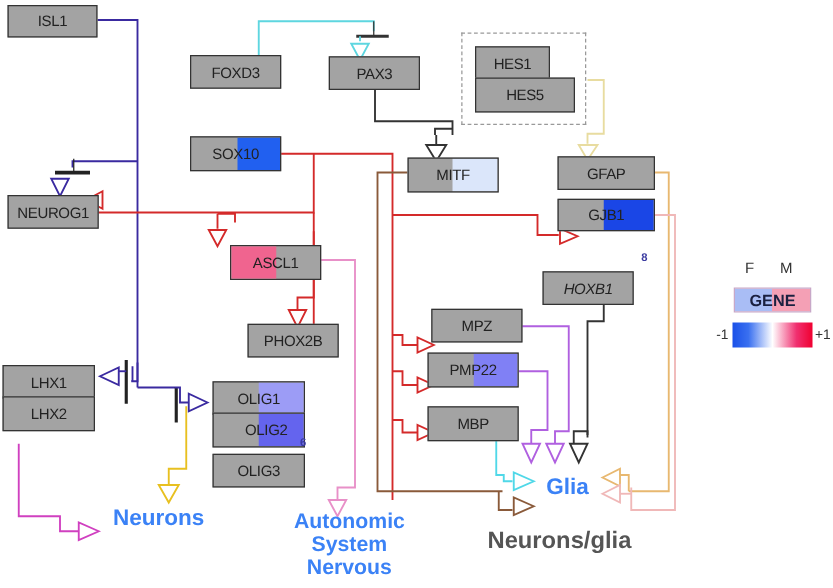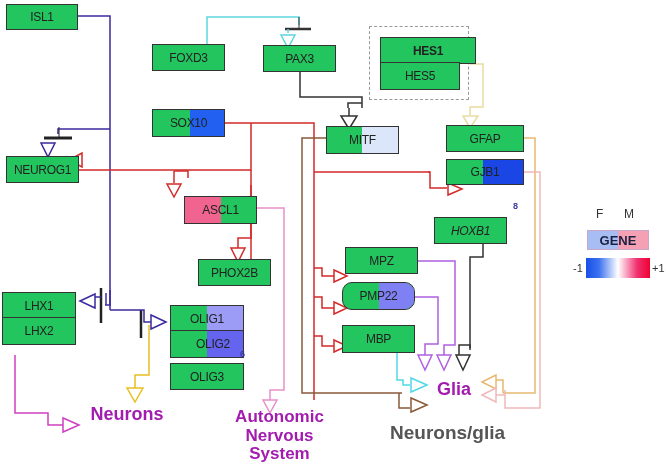--- a/index.html
+++ b/index.html
@@ -1,21 +1,21 @@
 <!DOCTYPE html>
 <html><head>
 <meta charset="utf-8">
 <style>
   html, body { margin:0; padding:0; background:#ffffff; }
   body { width:666px; height:470px; position:relative; overflow:hidden; font-family:"Liberation Sans", sans-serif; }
   #canvas { position:absolute; left:0; top:0; width:666px; height:470px; }
-  .gene { position:absolute; border:1.5px solid #333; box-sizing:border-box; background:#22c55e; font-size:12px; color:#222; display:flex; align-items:center; justify-content:center; overflow:hidden; }
+  .gene { position:absolute; border:1.5px solid #333; box-sizing:border-box; background:#a3a3a3; font-size:12px; color:#222; display:flex; align-items:center; justify-content:center; overflow:hidden; }
   .gene .fill { position:absolute; top:0; bottom:0; }
   .gene .lbl { position:relative; z-index:2; letter-spacing:-0.3px; }
-  .outcome { position:absolute; font-weight:bold; color:#a21caf; text-align:center; line-height:1.1; }
+  .outcome { position:absolute; font-weight:bold; color:#3b82f6; text-align:center; line-height:1.1; }
   .note { position:absolute; font-size:9px; font-weight:bold; color:#3a3aa0; }
   .legend-hdr { position:absolute; font-size:12px; color:#333; }
   .dashed { position:absolute; border:1.5px dashed #999; box-sizing:border-box; }
 </style>
 </head>
 <body>
 
 <svg id="canvas" viewBox="0 0 666 470" xmlns="http://www.w3.org/2000/svg">
   <defs></defs>
   <g fill="none" stroke-width="1.5">
@@ -116,21 +116,21 @@
   <span class="lbl">ISL1</span>
 </div>
 <div class="gene" style="left:152px;top:44px;width:73px;height:27px;">
   <span class="lbl">FOXD3</span>
 </div>
 <div class="gene" style="left:263px;top:45px;width:73px;height:27px;">
   <span class="lbl">PAX3</span>
 </div>
 
 <div class="dashed" style="left:369px;top:26px;width:100px;height:74px;"></div>
-<div class="gene" style="left:380px;top:37px;width:96px;height:27px;font-weight:bold;">
+<div class="gene" style="left:380px;top:37px;width:60px;height:27px;">
   <span class="lbl">HES1</span>
 </div>
 <div class="gene" style="left:380px;top:62px;width:80px;height:28px;">
   <span class="lbl">HES5</span>
 </div>
 
 <div class="gene" style="left:152px;top:109px;width:73px;height:28px;">
   <span class="fill" style="left:37px;right:0;background:#2160f0;"></span>
   <span class="lbl">SOX10</span>
 </div>
@@ -155,21 +155,21 @@
 <div class="note" style="left:513px;top:201px;">8</div>
 <div class="gene" style="left:434px;top:217px;width:73px;height:27px;font-style:italic;">
   <span class="lbl">HOXB1</span>
 </div>
 <div class="gene" style="left:198px;top:259px;width:73px;height:27px;">
   <span class="lbl">PHOX2B</span>
 </div>
 <div class="gene" style="left:345px;top:247px;width:73px;height:27px;">
   <span class="lbl">MPZ</span>
 </div>
-<div class="gene" style="left:342px;top:282px;width:73px;height:28px;border-radius:10px;">
+<div class="gene" style="left:342px;top:282px;width:73px;height:28px;">
   <span class="fill" style="left:36px;right:0;background:#8080f5;"></span>
   <span class="lbl">PMP22</span>
 </div>
 <div class="gene" style="left:342px;top:325px;width:73px;height:28px;">
   <span class="lbl">MBP</span>
 </div>
 
 <div class="gene" style="left:2px;top:292px;width:74px;height:27px;">
   <span class="lbl">LHX1</span>
 </div>
@@ -188,22 +188,22 @@
 <div class="note" style="left:240px;top:349px;">6</div>
 <div class="gene" style="left:170px;top:363px;width:74px;height:27px;">
   <span class="lbl">OLIG3</span>
 </div>
 
 <div class="outcome" style="left:82px;top:405px;width:90px;font-size:18px;">
   <div>Neurons</div>
 </div>
 <div class="outcome" style="left:232px;top:408px;width:95px;font-size:17px;">
   <div>Autonomic</div>
+  <div>System</div>
   <div>Nervous</div>
-  <div>System</div>
 </div>
 <div class="outcome" style="left:437px;top:380px;font-size:18px;">Glia</div>
 <div class="outcome" style="left:390px;top:423px;font-size:19px;color:#555;">Neurons/glia</div>
 
 <div>
   <div class="legend-hdr" style="left:596px;top:207px;">F</div>
   <div class="legend-hdr" style="left:624px;top:207px;">M</div>
   <div style="position:absolute;left:587px;top:230px;width:62px;height:20px;background:linear-gradient(90deg,#a9bdf5 0 50%,#f4a0b5 50% 100%);border:1px solid #c8a8c8;box-sizing:border-box;display:flex;align-items:center;justify-content:center;">
     <span style="font-weight:bold;font-size:13px;color:#1a2040;">GENE</span>
   </div>

